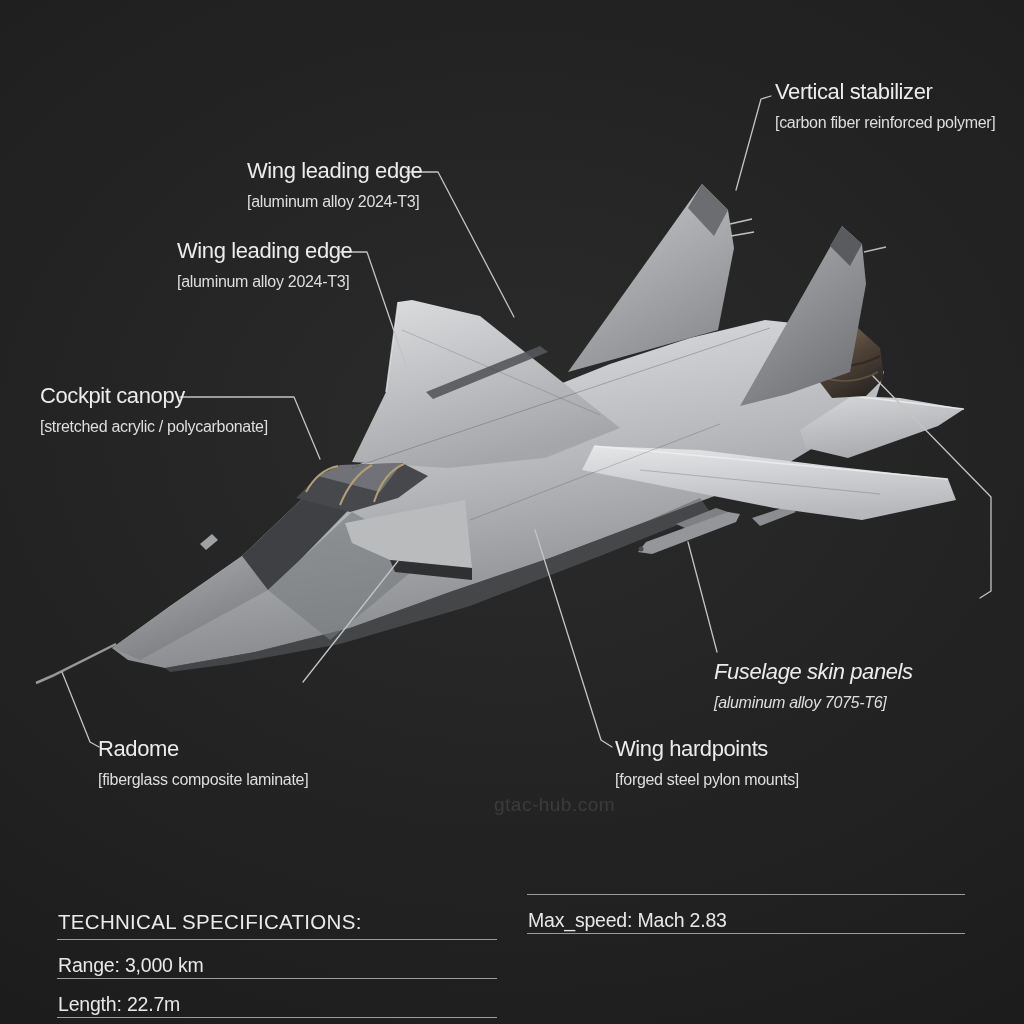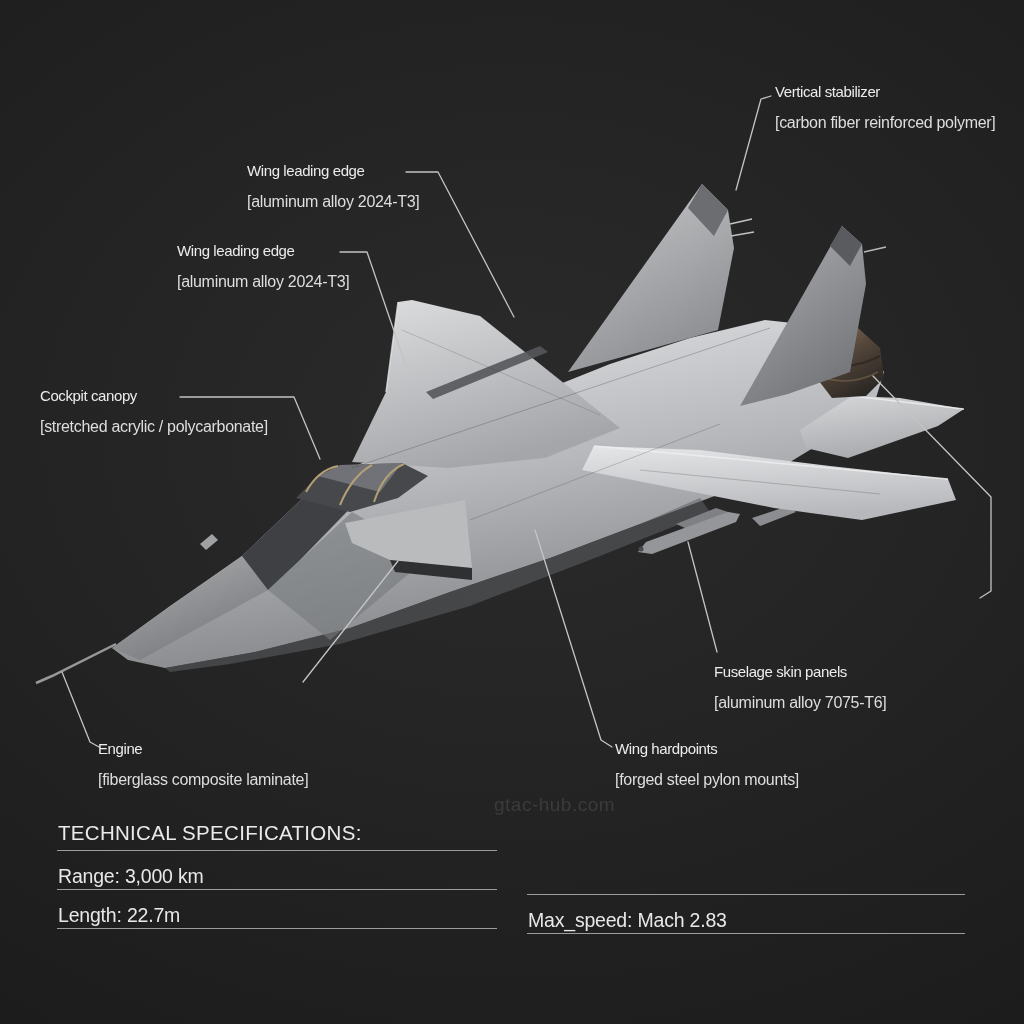--- a/index.html
+++ b/index.html
@@ -5,30 +5,30 @@
   html,body{margin:0;padding:0;background:#181818;}
   .stage{
     position:relative;width:1024px;height:1024px;overflow:hidden;
     background:radial-gradient(ellipse 980px 760px at 50% 42%, #2b2b2c 0%, #242425 45%, #1b1b1c 100%);
     font-family:"Liberation Sans","DejaVu Sans",sans-serif;
     color:#e6e6e6;
   }
   svg.art{position:absolute;left:0;top:0;}
   .callout{position:absolute;}
   .callout-title{
-    font-size:15px;line-height:20px;letter-spacing:-0.4px;color:#ececec;white-space:nowrap;
+    font-size:22px;line-height:20px;letter-spacing:-0.4px;color:#ececec;white-space:nowrap;
   }
   .callout-material{
     font-size:16px;line-height:17px;letter-spacing:-0.3px;color:#dedede;white-space:nowrap;margin-top:12px;
   }
   .watermark{
     position:absolute;left:462px;top:794px;font-size:19px;letter-spacing:0.5px;color:#3b3b3b;margin-left:32px;
   }
   .specs-col{position:absolute;}
-  .specs-left{left:57px;top:819px;width:440px;}
+  .specs-left{left:57px;top:908px;width:440px;}
   .specs-right{left:527px;top:894px;width:438px;border-top:1px solid #9c9c9c;}
   .specs-heading{
     font-size:20.5px;letter-spacing:0.3px;color:#eaeaea;
     padding:2px 0 5px 1px;border-bottom:1px solid #9c9c9c;white-space:nowrap;
   }
   .spec-row{
     font-size:19.5px;letter-spacing:-0.2px;color:#e8e8e8;
     height:21px;padding:3px 0 3px 1px;border-bottom:1px solid #9c9c9c;white-space:nowrap;margin-top:11px;
   }
 </style>
@@ -157,33 +157,33 @@
     <div class="callout-title">Wing leading edge</div>
     <div class="callout-material">[aluminum alloy 2024-T3]</div>
   </div>
 
   <div class="callout" style="left:40px;top:386px;">
     <div class="callout-title">Cockpit canopy</div>
     <div class="callout-material">[stretched acrylic / polycarbonate]</div>
   </div>
 
 
-  <div class="callout" style="left:714px;top:662px;">
+  <div class="callout" style="left:714px;top:662px;font-style:italic;">
     <div class="callout-title">Fuselage skin panels</div>
     <div class="callout-material">[aluminum alloy 7075-T6]</div>
   </div>
 
 
   <div class="callout" style="left:615px;top:739px;">
     <div class="callout-title">Wing hardpoints</div>
     <div class="callout-material">[forged steel pylon mounts]</div>
   </div>
 
   <div class="callout" style="left:98px;top:739px;">
-    <div class="callout-title">Engine</div>
+    <div class="callout-title">Radome</div>
     <div class="callout-material">[fiberglass composite laminate]</div>
   </div>
 
   <div class="watermark">gtac-hub.com</div>
 
   <div class="specs-col specs-left">
     <div class="specs-heading">TECHNICAL SPECIFICATIONS:</div>
     <div class="spec-row">Range: 3,000 km</div>
     <div class="spec-row">Length: 22.7m</div>
   </div>

